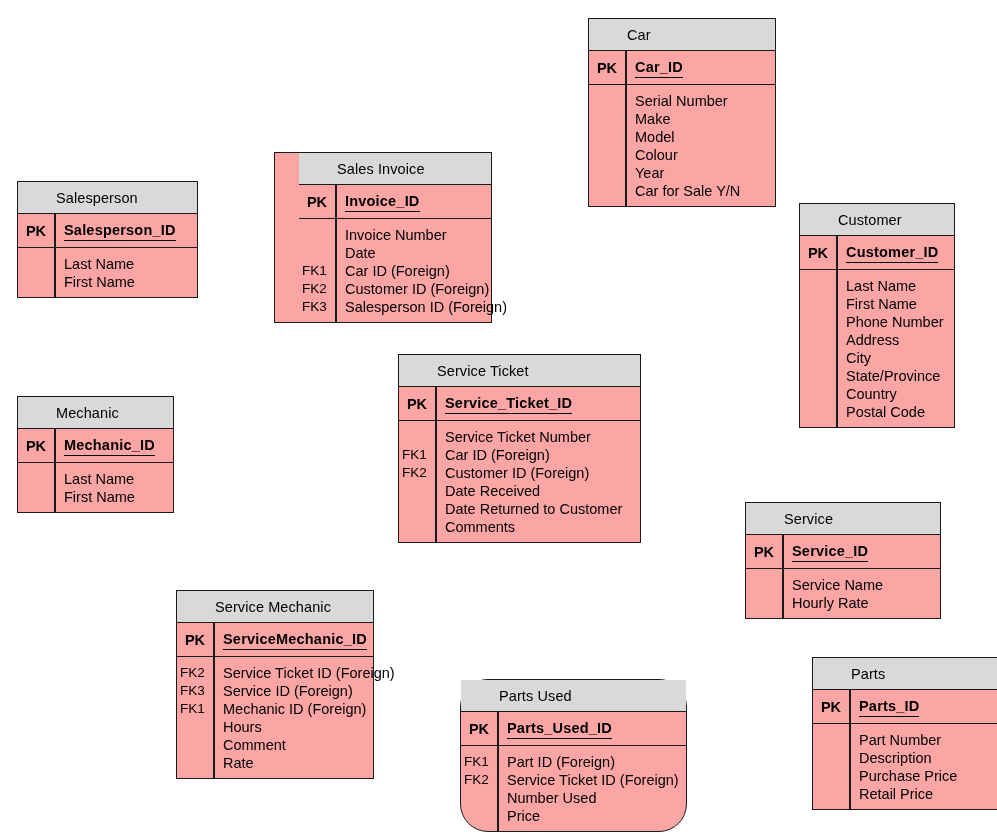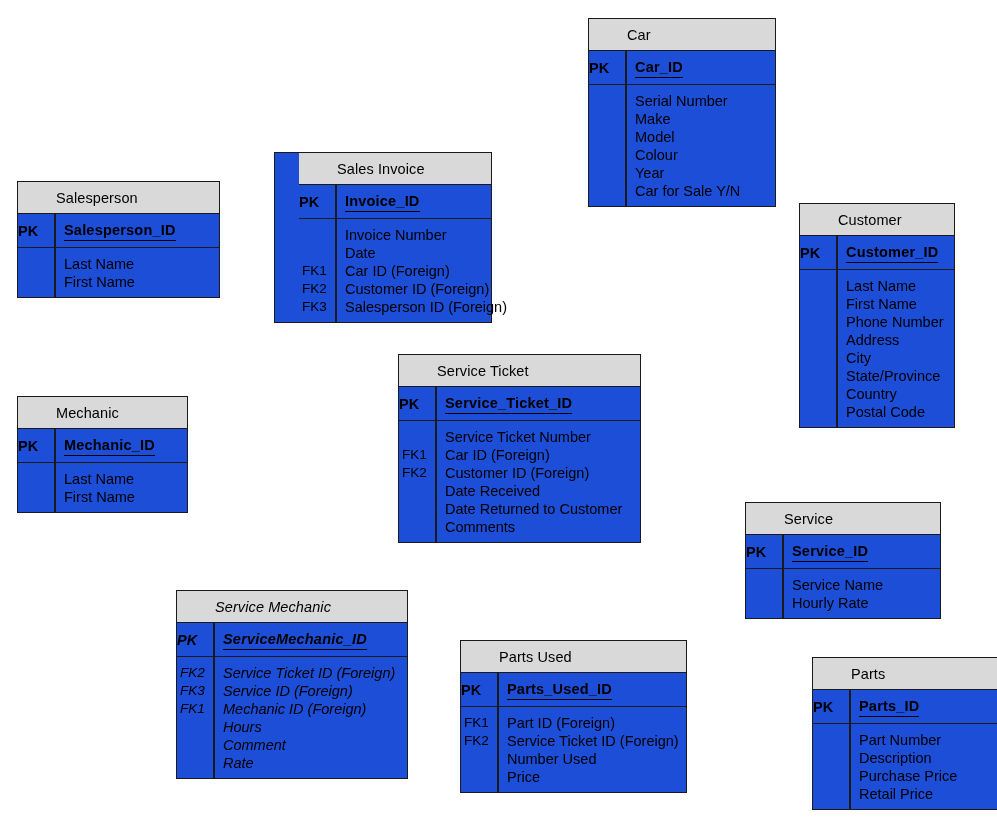--- a/index.html
+++ b/index.html
@@ -13,21 +13,21 @@
     position: relative;
     width: 997px;
     height: 834px;
     background: #ffffff;
     overflow: hidden;
   }
   .entity {
     position: absolute;
     box-sizing: border-box;
     border: 1.5px solid #1a1a1a;
-    background: #1d4ed8;
+    background: #fca5a5;
   }
   .e-header {
     box-sizing: border-box;
     height: 32px;
     background: #d9d9d9;
     border-bottom: 1.5px solid #1a1a1a;
     display: flex;
     align-items: center;
     padding-left: 38px;
     font-size: 14.5px;
@@ -45,20 +45,21 @@
     content: "";
     position: absolute;
     left: 36px;
     top: 0;
     bottom: 0;
     width: 1.5px;
     background: #1a1a1a;
   }
   .e-keycol {
     flex: 0 0 36px;
+    text-align: center;
     font-weight: bold;
     font-size: 14.5px;
   }
   .e-field {
     padding-left: 10px;
     white-space: nowrap;
   }
   .pk-name {
     display: inline-block;
     font-weight: bold;
@@ -121,21 +122,21 @@
           <span class="e-rowkey"></span>
           <span class="e-rowlabel">Year</span>
         </div>
         <div class="e-row">
           <span class="e-rowkey"></span>
           <span class="e-rowlabel">Car for Sale Y/N</span>
         </div>
       </div>
   </div>
 
-  <div class="entity" style="left:17px;top:181px;width:203px;">
+  <div class="entity" style="left:17px;top:181px;width:181px;">
     <div class="e-header">Salesperson</div>
     <div class="e-pk">
       <span class="e-keycol">PK</span>
       <span class="e-field"><span class="pk-name">Salesperson_ID</span></span>
     </div>
     <div class="e-body">
         <div class="e-row">
           <span class="e-rowkey"></span>
           <span class="e-rowlabel">Last Name</span>
         </div>
@@ -211,21 +212,21 @@
           <span class="e-rowkey"></span>
           <span class="e-rowlabel">Country</span>
         </div>
         <div class="e-row">
           <span class="e-rowkey"></span>
           <span class="e-rowlabel">Postal Code</span>
         </div>
       </div>
   </div>
 
-  <div class="entity" style="left:17px;top:396px;width:171px;">
+  <div class="entity" style="left:17px;top:396px;width:157px;">
     <div class="e-header">Mechanic</div>
     <div class="e-pk">
       <span class="e-keycol">PK</span>
       <span class="e-field"><span class="pk-name">Mechanic_ID</span></span>
     </div>
     <div class="e-body">
         <div class="e-row">
           <span class="e-rowkey"></span>
           <span class="e-rowlabel">Last Name</span>
         </div>
@@ -281,21 +282,21 @@
           <span class="e-rowkey"></span>
           <span class="e-rowlabel">Service Name</span>
         </div>
         <div class="e-row">
           <span class="e-rowkey"></span>
           <span class="e-rowlabel">Hourly Rate</span>
         </div>
       </div>
   </div>
 
-  <div class="entity" style="left:176px;top:590px;width:232px;font-style:italic;">
+  <div class="entity" style="left:176px;top:590px;width:198px;">
     <div class="e-header">Service Mechanic</div>
     <div class="e-pk">
       <span class="e-keycol">PK</span>
       <span class="e-field"><span class="pk-name">ServiceMechanic_ID</span></span>
     </div>
     <div class="e-body">
         <div class="e-row">
           <span class="e-rowkey">FK2</span>
           <span class="e-rowlabel">Service Ticket ID (Foreign)</span>
         </div>
@@ -315,21 +316,21 @@
           <span class="e-rowkey"></span>
           <span class="e-rowlabel">Comment</span>
         </div>
         <div class="e-row">
           <span class="e-rowkey"></span>
           <span class="e-rowlabel">Rate</span>
         </div>
       </div>
   </div>
 
-  <div class="entity" style="left:460px;top:640px;width:227px;">
+  <div class="entity" style="left:460px;top:679px;width:227px;border-radius:28px;">
     <div class="e-header">Parts Used</div>
     <div class="e-pk">
       <span class="e-keycol">PK</span>
       <span class="e-field"><span class="pk-name">Parts_Used_ID</span></span>
     </div>
     <div class="e-body">
         <div class="e-row">
           <span class="e-rowkey">FK1</span>
           <span class="e-rowlabel">Part ID (Foreign)</span>
         </div>

